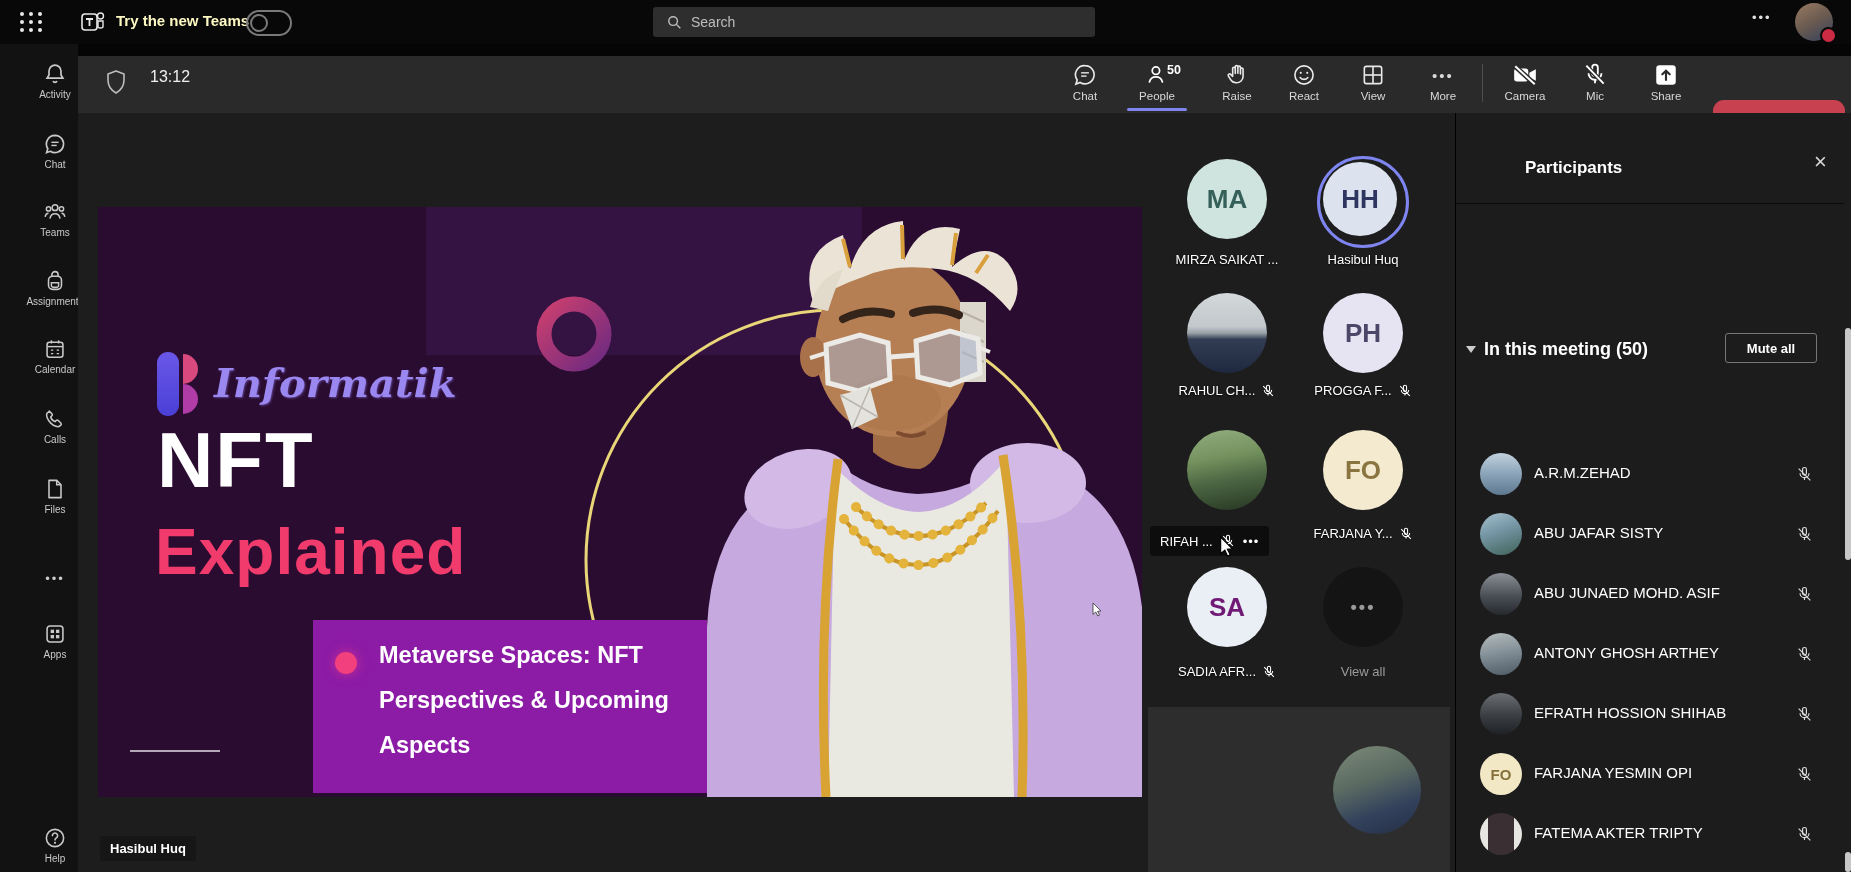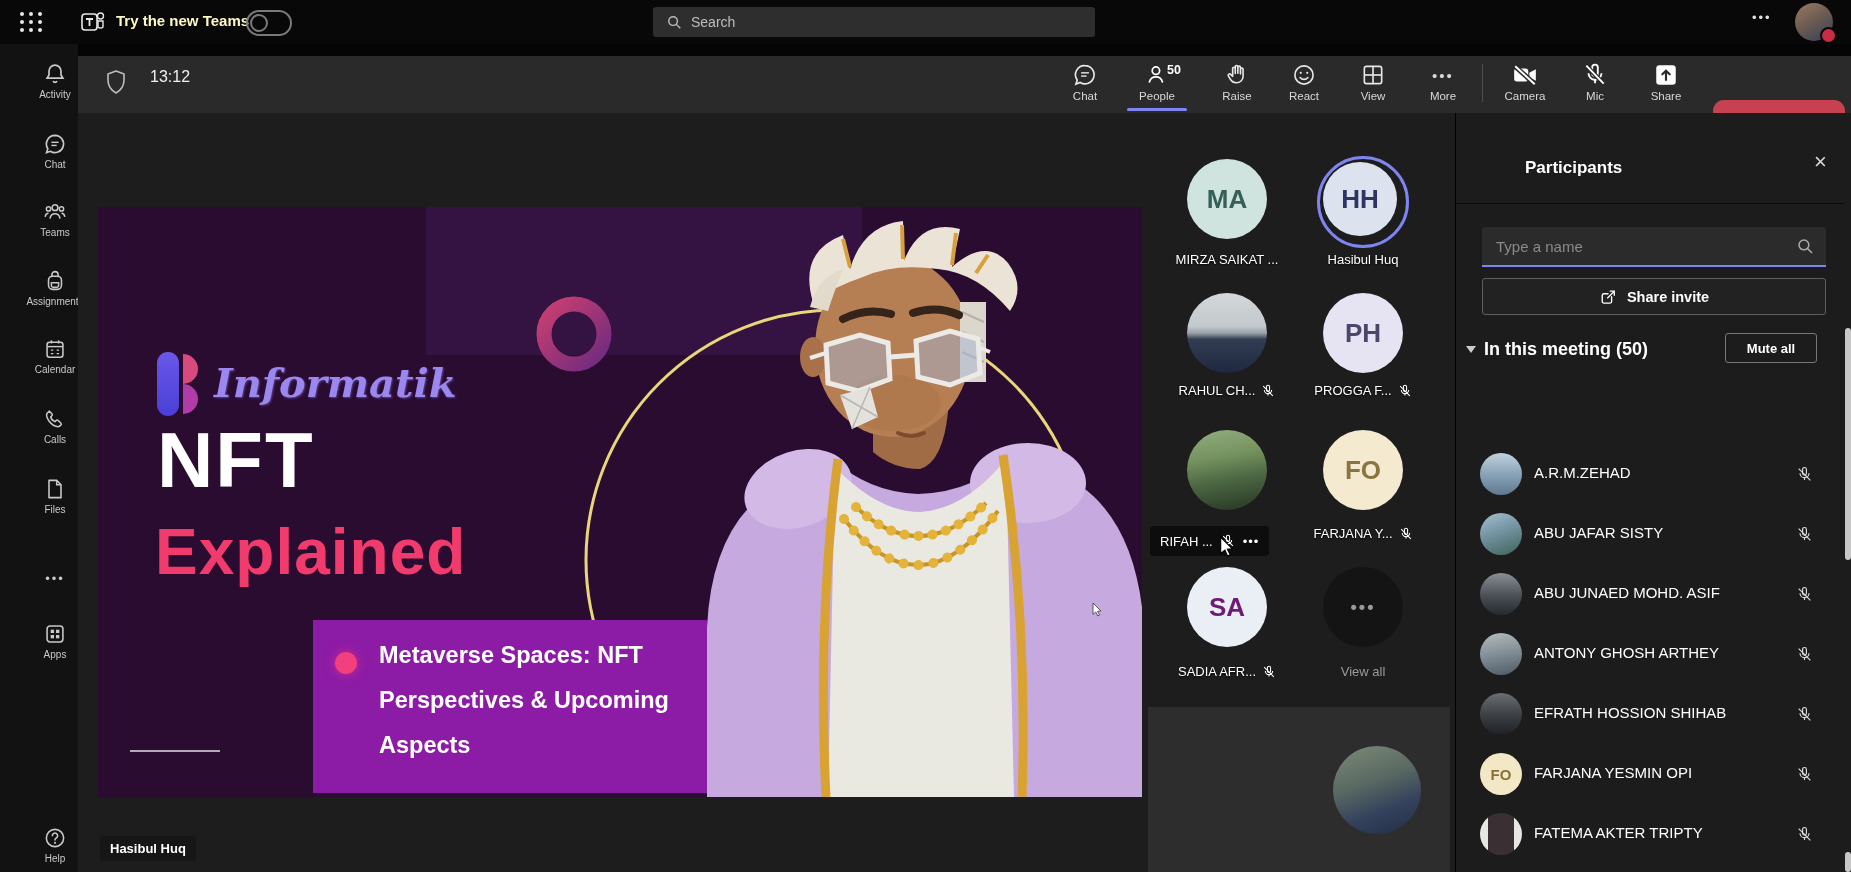--- a/index.html
+++ b/index.html
@@ -544,39 +544,21 @@
           <path d="M1 1l10 10-4.2.3 2.4 4.7-2.3 1.1-2.3-4.9L1 15z" fill="#fff" stroke="#000" stroke-width="1"></path>
         </svg>
     </div>
   </div>
 
   <aside class="panel">
     <div class="panel-title">Participants</div>
     <div class="panel-close">×</div>
     <div class="panel-div"></div>
 
-    <div class="psearch">
-      <input type="text" placeholder="Type a name" style="">
-      <span>
-          <svg width="17" height="17" viewBox="0 0 16 16">
-            <circle cx="6.5" cy="6.5" r="4.6" fill="none" stroke="#aaa" stroke-width="1.4"></circle>
-            <line x1="10" y1="10" x2="14.2" y2="14.2" stroke="#aaa" stroke-width="1.4"></line>
-          </svg>
-        </span>
-    </div>
-
-    <div class="sharebtn">
-      <span>
-          <svg width="18" height="18" viewBox="0 0 20 20">
-            <path d="M12.5 3.5h4.5v4.5M17 3.5L9.5 11" fill="none" stroke="#fff" stroke-width="1.5" stroke-linecap="round"></path>
-            <path d="M14 9.5V15a1.8 1.8 0 0 1-1.8 1.8H5.4A1.8 1.8 0 0 1 3.6 15V8.2A1.8 1.8 0 0 1 5.4 6.4H10" fill="none" stroke="#fff" stroke-width="1.5" stroke-linecap="round"></path>
-          </svg>
-        </span>
-      <span>Share invite</span>
-    </div>
+
 
     <div class="sectionrow">
       <div class="tri"></div>
       <div class="sectionlabel">In this meeting (50)</div>
     </div>
     <div class="muteall">Mute all</div>
 
     <div class="prow" style="top:332px">
       <div class="pav av2"></div>
       <div class="pname">A.R.M.ZEHAD</div>

